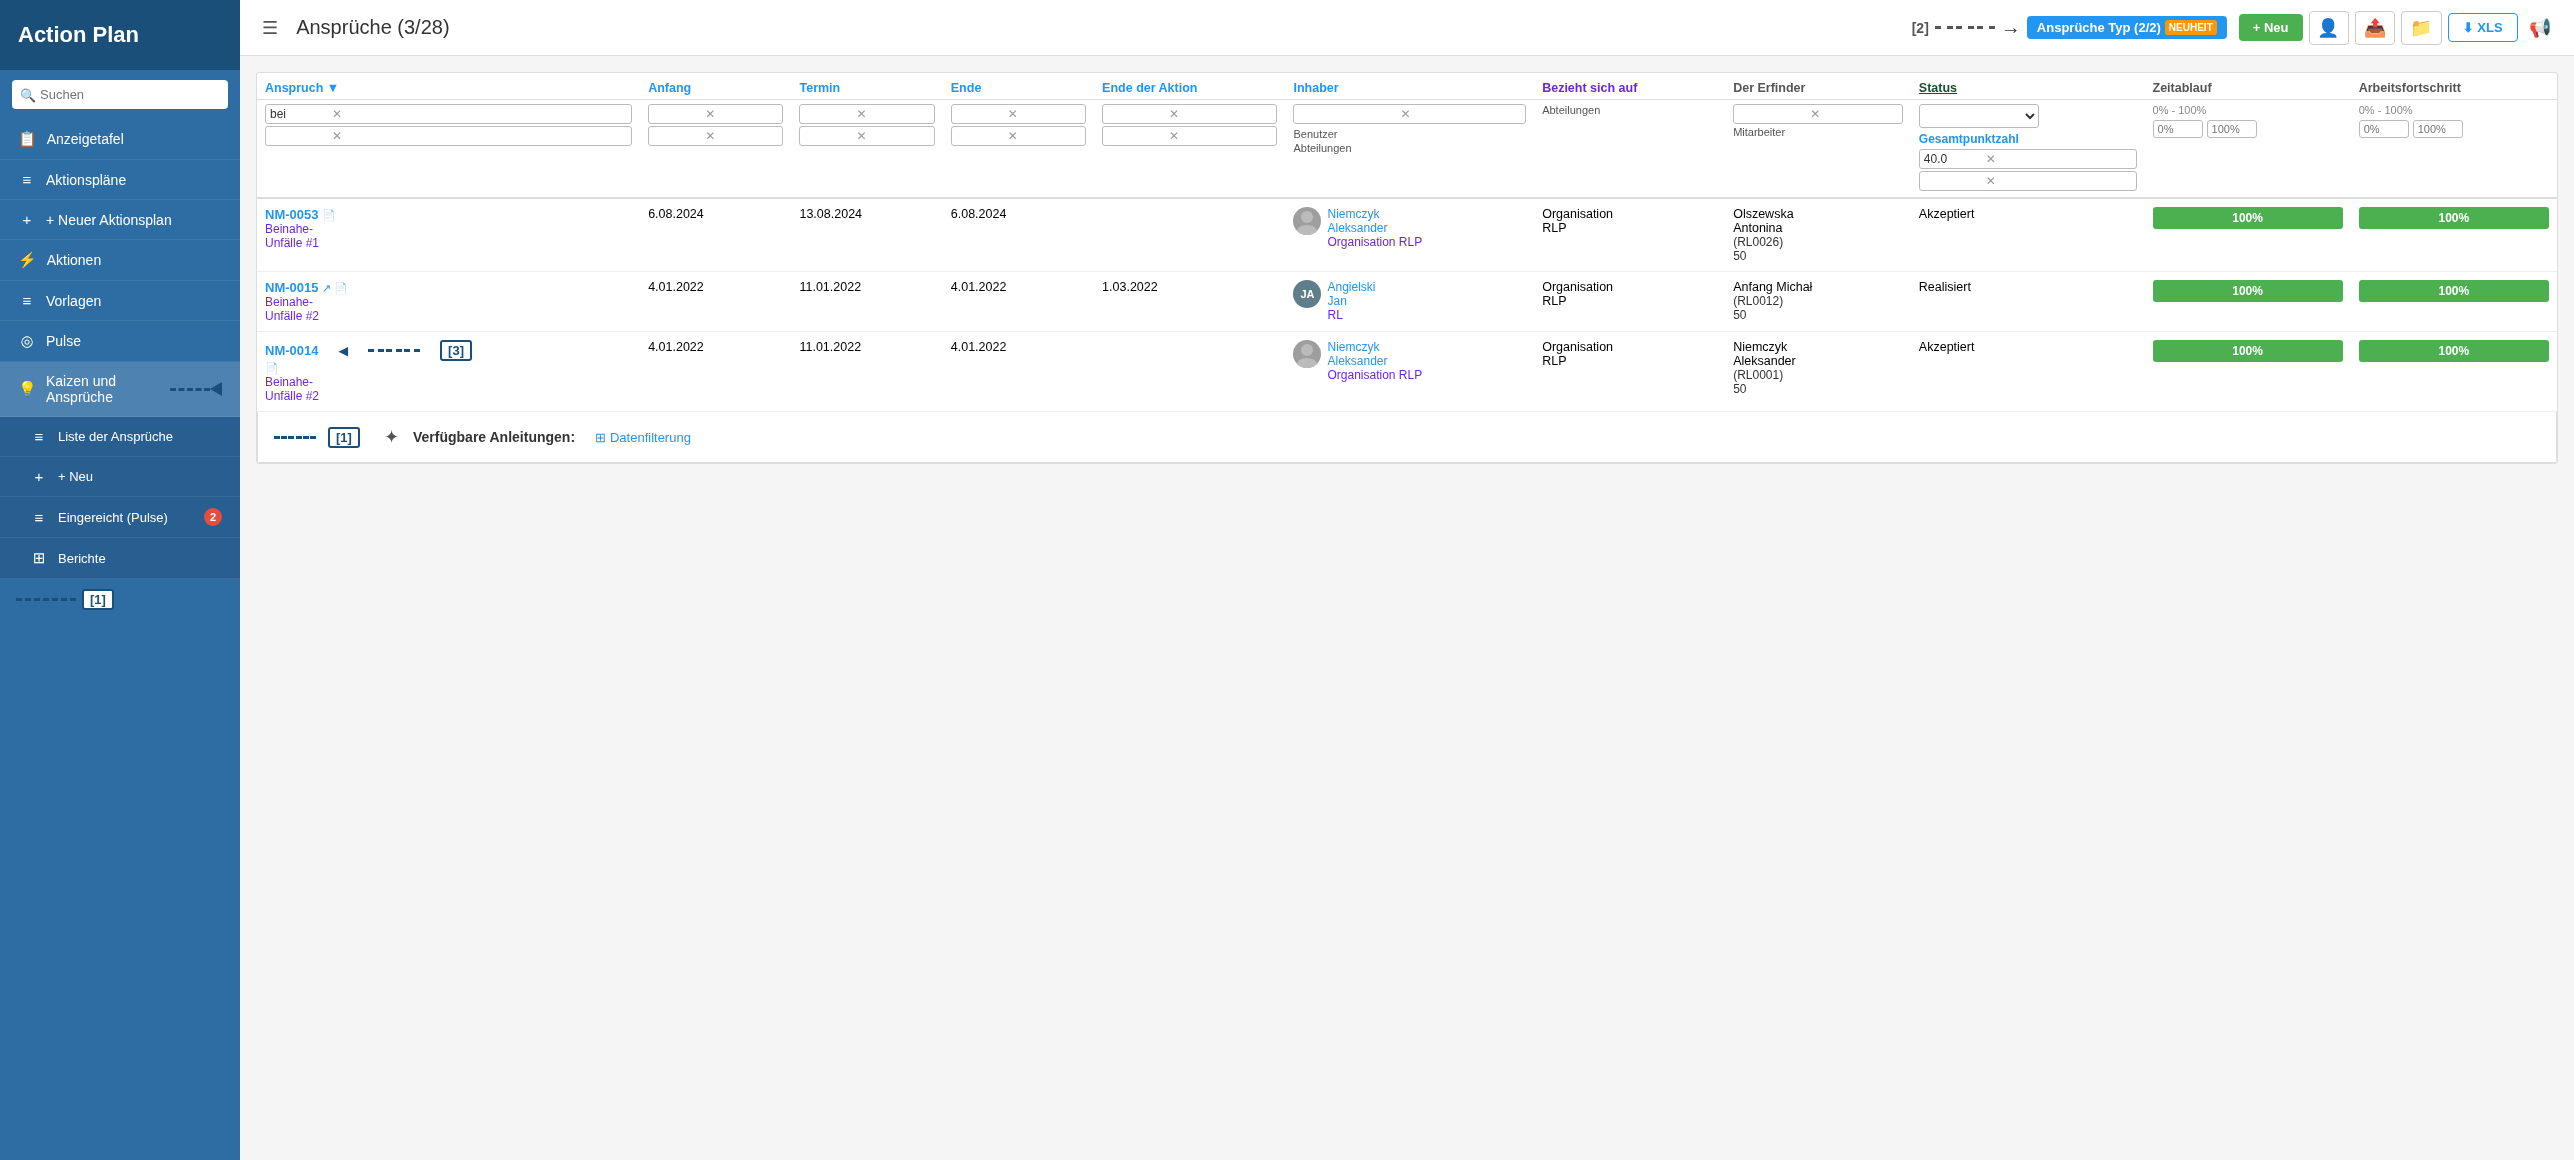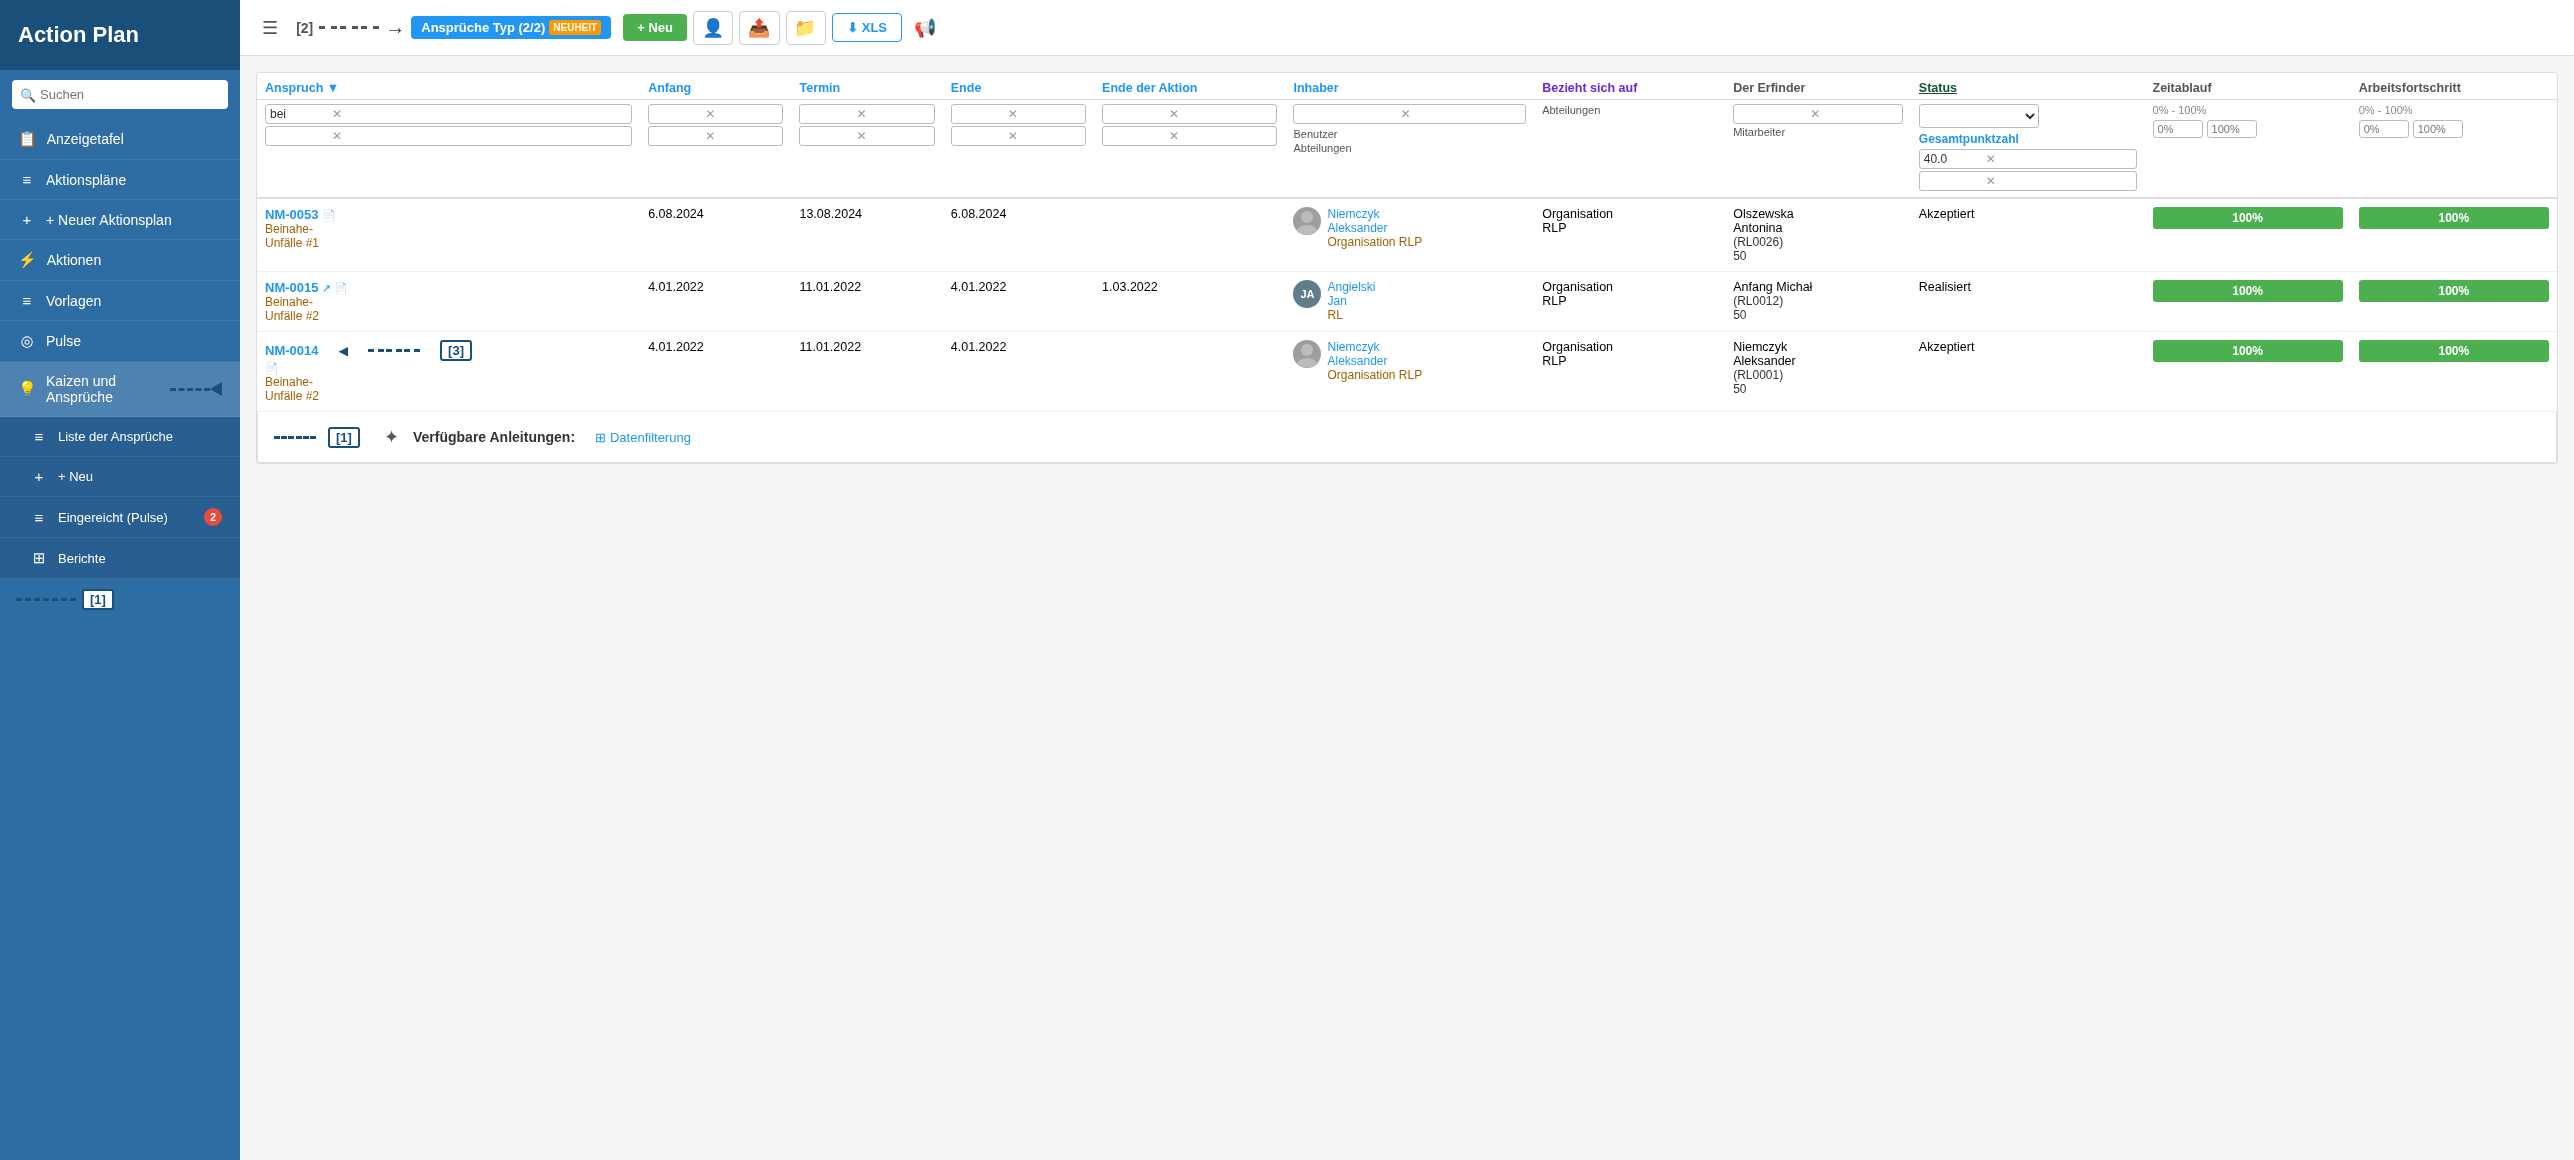--- a/index.html
+++ b/index.html
@@ -204,21 +204,21 @@
       cursor: pointer;
       color: #999;
       font-size: 12px;
       margin-left: 2px;
     }
 
     tbody tr { border-bottom: 1px solid #eee; }
     tbody td { padding: 8px 8px; vertical-align: top; }
 
     .nm-link { color: #2196f3; text-decoration: none; font-weight: bold; font-size: 13px; }
-    .row-sub { color: #a16207; font-size: 12px; }
+    .row-sub { color: #6d28d9; font-size: 12px; }
     .doc-icon { font-size: 11px; color: #888; }
 
     .status-cell { font-size: 12.5px; }
     .progress-bar {
       background: #4caf50;
       color: white;
       text-align: center;
       padding: 4px 10px;
       border-radius: 3px;
       font-size: 12px;
@@ -363,20 +363,21 @@
   <div style="padding: 10px 16px; display:flex; align-items:center; gap:6px;">
     <span style="border-top:3px dashed #1a4f7a; width:60px; display:inline-block;"></span>
     <span class="tag-num">[1]</span>
   </div>
 </div>
 
 <div class="main">
 
   <div class="topbar">
     <button class="topbar-hamburger icon-btn">☰</button>
+    <div class="topbar-title">Ansprüche (3/28)</div>
 
     <div class="topbar-flow">
       <span style="font-weight:bold;">[2]</span>
       <span style="display:flex; align-items:center; gap:3px;">
         <span style="border-top:3px dashed #555; width:18px; display:inline-block;"></span>
         <span style="border-top:3px dashed #555; width:18px; display:inline-block;"></span>
         <span style="border-top:3px dashed #555; width:18px; display:inline-block;"></span>
       </span>
       <span class="flow-arrow">→</span>
       <div class="flow-badge">

